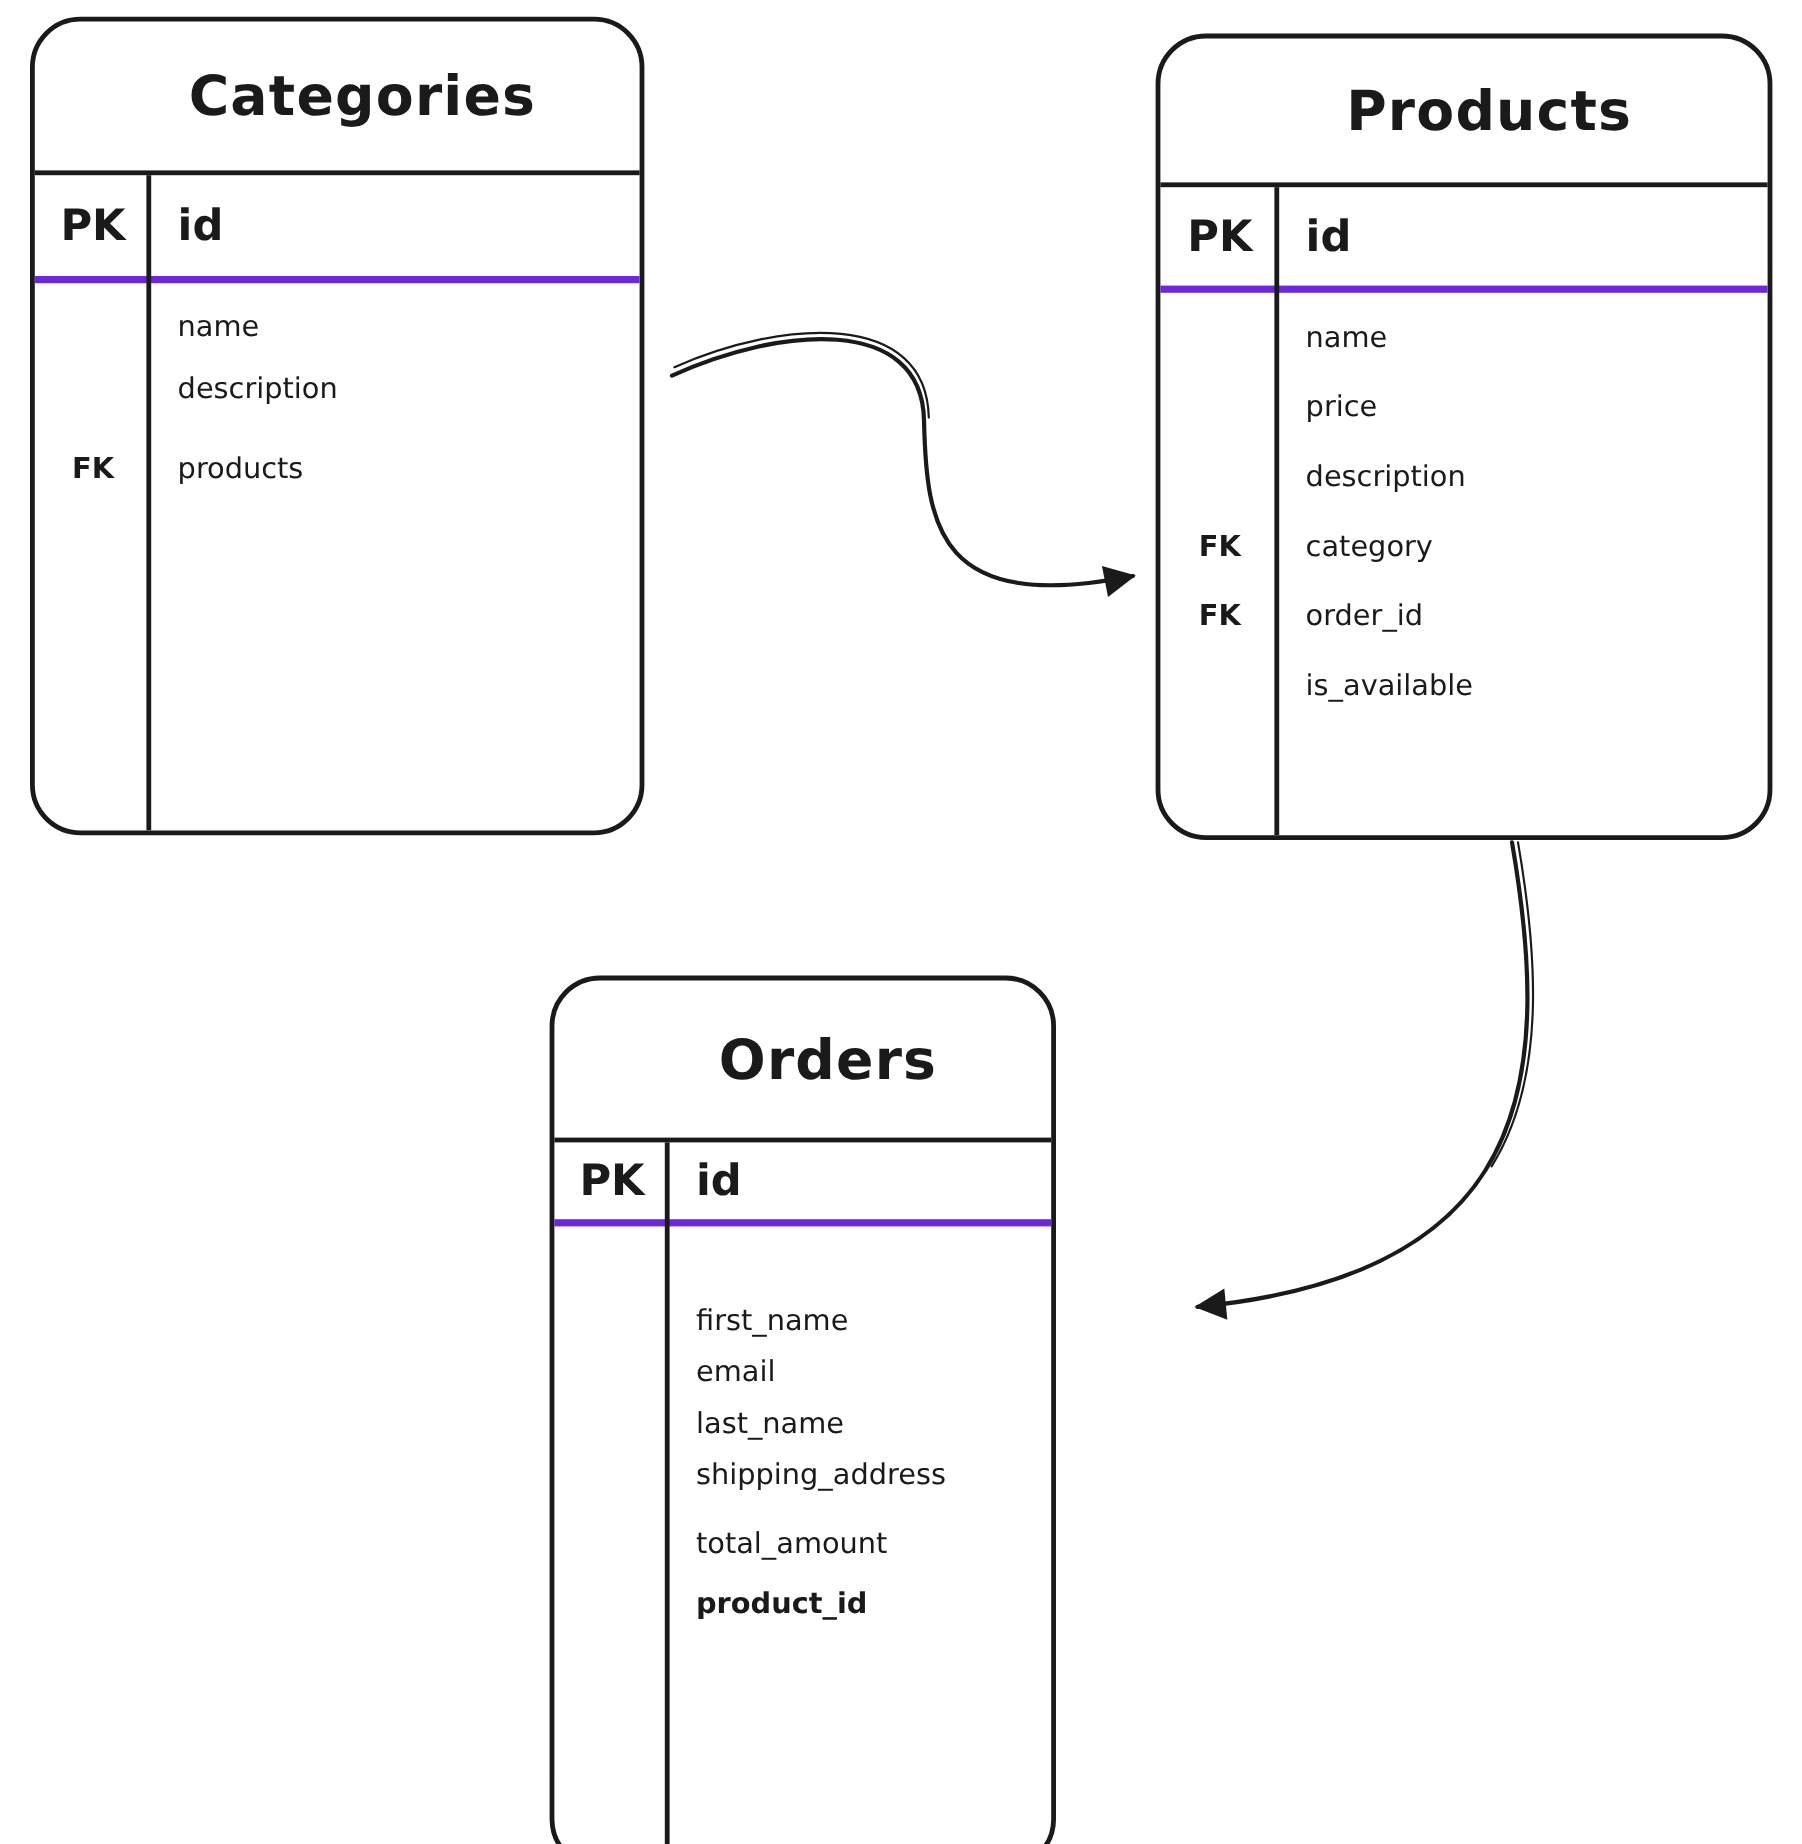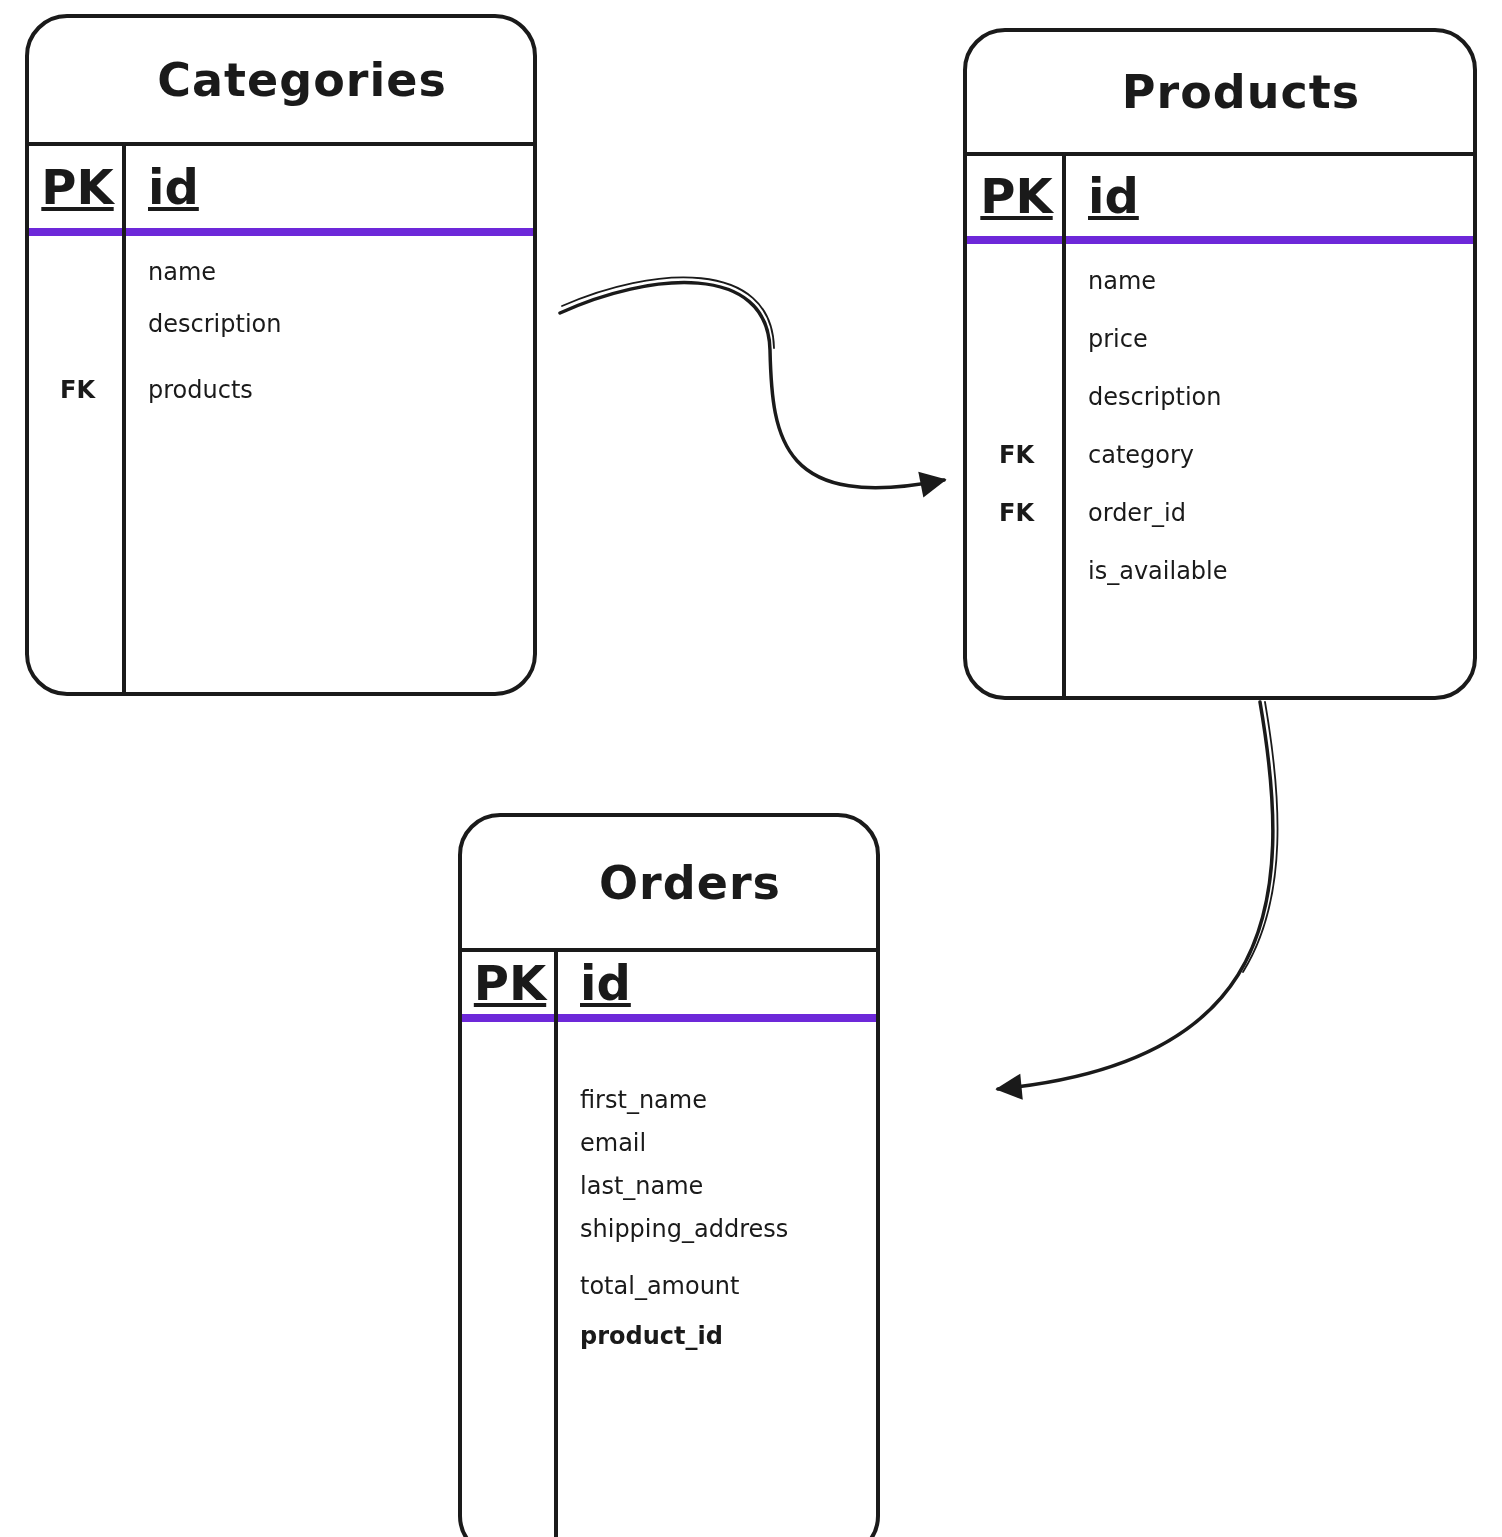--- a/index.html
+++ b/index.html
@@ -44,25 +44,24 @@
   .vline {
     position: absolute;
     top: 0;
     bottom: 0;
     width: 4px;
     background: #1a1a1a;
   }
   .header-row {
     display: flex;
     align-items: center;
-    border-bottom: 8px solid #6d28d9;
+    border-bottom: 6px solid #6d28d9;
     box-sizing: border-box;
-    font-size: 48px;
+    font-size: 36px;
     font-weight: 600;
-    text-decoration: underline;
   }
   .body-rows {
     box-sizing: border-box;
   }
   .row {
     display: flex;
     align-items: center;
     font-size: 24px;
     font-weight: 500;
   }

